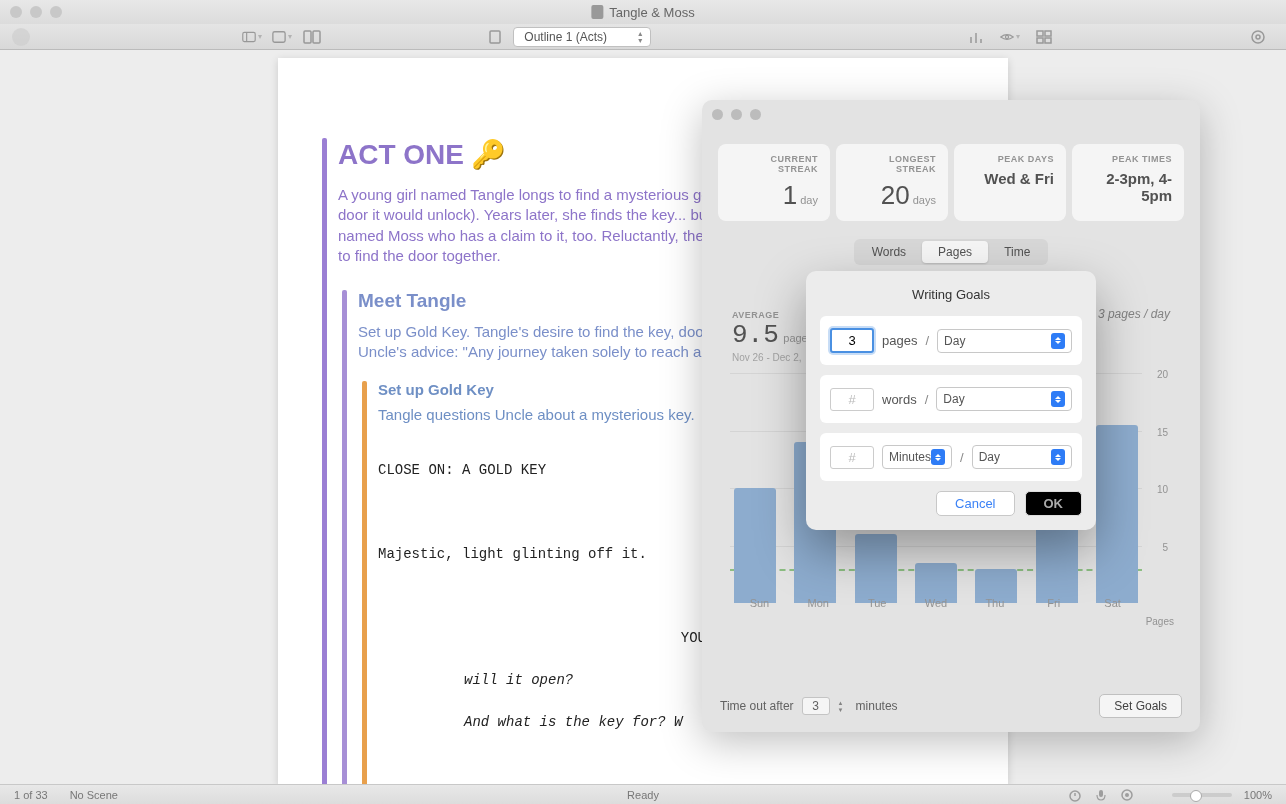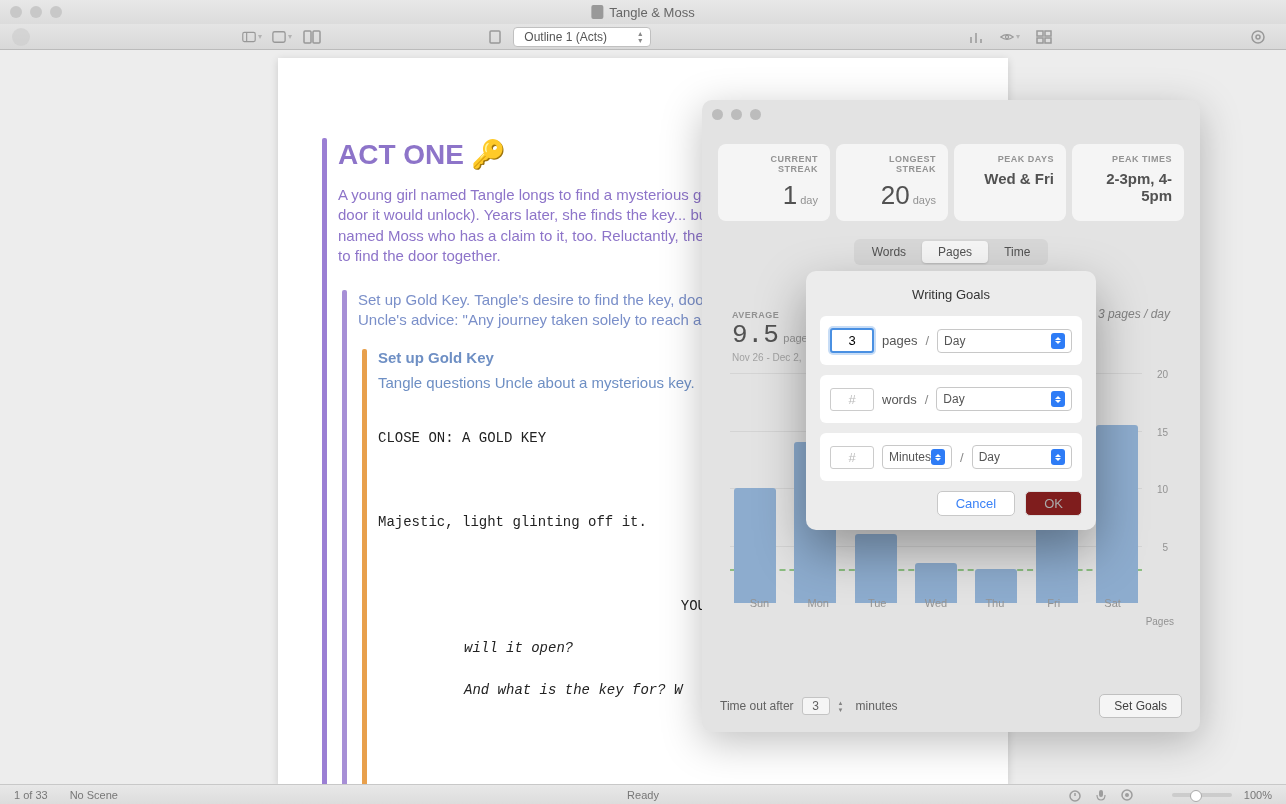--- a/index.html
+++ b/index.html
@@ -101,21 +101,21 @@
 .goal-input.focused { border: 2px solid #4a90e2; outline: none; box-shadow: 0 0 0 2px rgba(74,144,226,0.3); }
 .goal-input::placeholder { color: #bbb; }
 .goal-sel { flex: 1; background: #fff; border: 1px solid #c8c8c8; border-radius: 4px; padding: 3px 6px; font-size: 12px; display: flex; align-items: center; justify-content: space-between; cursor: pointer; position: relative; }
 .sel-chev { background: #2e7cf6; width: 14px; height: 16px; border-radius: 3px; display: flex; flex-direction: column; align-items: center; justify-content: center; gap: 0; }
 .sel-chev::before { content: ""; border-left: 3px solid transparent; border-right: 3px solid transparent; border-bottom: 3px solid #fff; }
 .sel-chev::after { content: ""; border-left: 3px solid transparent; border-right: 3px solid transparent; border-top: 3px solid #fff; margin-top: 1px; }
 .slash { color: #888; }
 .modal-buttons { display: flex; justify-content: flex-end; gap: 10px; margin-top: 6px; }
 .btn { border-radius: 5px; padding: 4px 18px; font-size: 13px; cursor: pointer; border: 1px solid #c8c8c8; }
 .btn-cancel { background: #fff; color: #3b82f6; }
-.btn-ok { background: #7f1d1d; color: #aaa; border-color: #ddd; cursor: default; }
+.btn-ok { background: #000000; color: #aaa; border-color: #ddd; cursor: default; font-weight: bold; }
 
 
 .dim { filter: brightness(0.96) saturate(0.85); }
 
 
 .statusbar { position: absolute; bottom: 0; left: 0; right: 0; height: 20px; background: linear-gradient(#e8e8e8, #dcdcdc); border-top: 1px solid #c8c8c8; display: flex; align-items: center; padding: 0 14px; font-size: 11px; color: #777; }
 .status-left { display: flex; gap: 22px; }
 .status-center { position: absolute; left: 50%; transform: translateX(-50%); }
 .status-right { margin-left: auto; display: flex; align-items: center; gap: 12px; }
 .status-ico { width: 14px; height: 14px; opacity: 0.55; }
@@ -207,20 +207,21 @@
   <div class="page-wrap">
     <div class="page">
 
       <div class="outline-section">
         <div class="outline-bar bar-purple"></div>
         <div class="act-title">ACT ONE 🔑</div>
         <div class="act-desc">A young girl named Tangle longs to find a mysterious gold key (and more importantly, the door it would unlock). Years later, she finds the key... but with a doughty young traveler named Moss who has a claim to it, too. Reluctantly, they agree to work together on a quest to find the door together.</div>
 
         <div class="indent-1">
           <div class="outline-bar bar-purple" style="background:#a78fd6;"></div>
+          <div class="scene-title">Meet Tangle</div>
           <div class="scene-desc">Set up Gold Key. Tangle's desire to find the key, doom of always being second best, Uncle's advice: "Any journey taken solely to reach a destination misses the point."</div>
 
           <div class="indent-2">
             <div class="outline-bar bar-orange"></div>
             <div class="beat-title">Set up Gold Key</div>
             <div class="beat-desc">Tangle questions Uncle about a mysterious key.</div>
 
             <div class="screenplay">
 <div>CLOSE ON: A GOLD KEY</div>
 <br>

